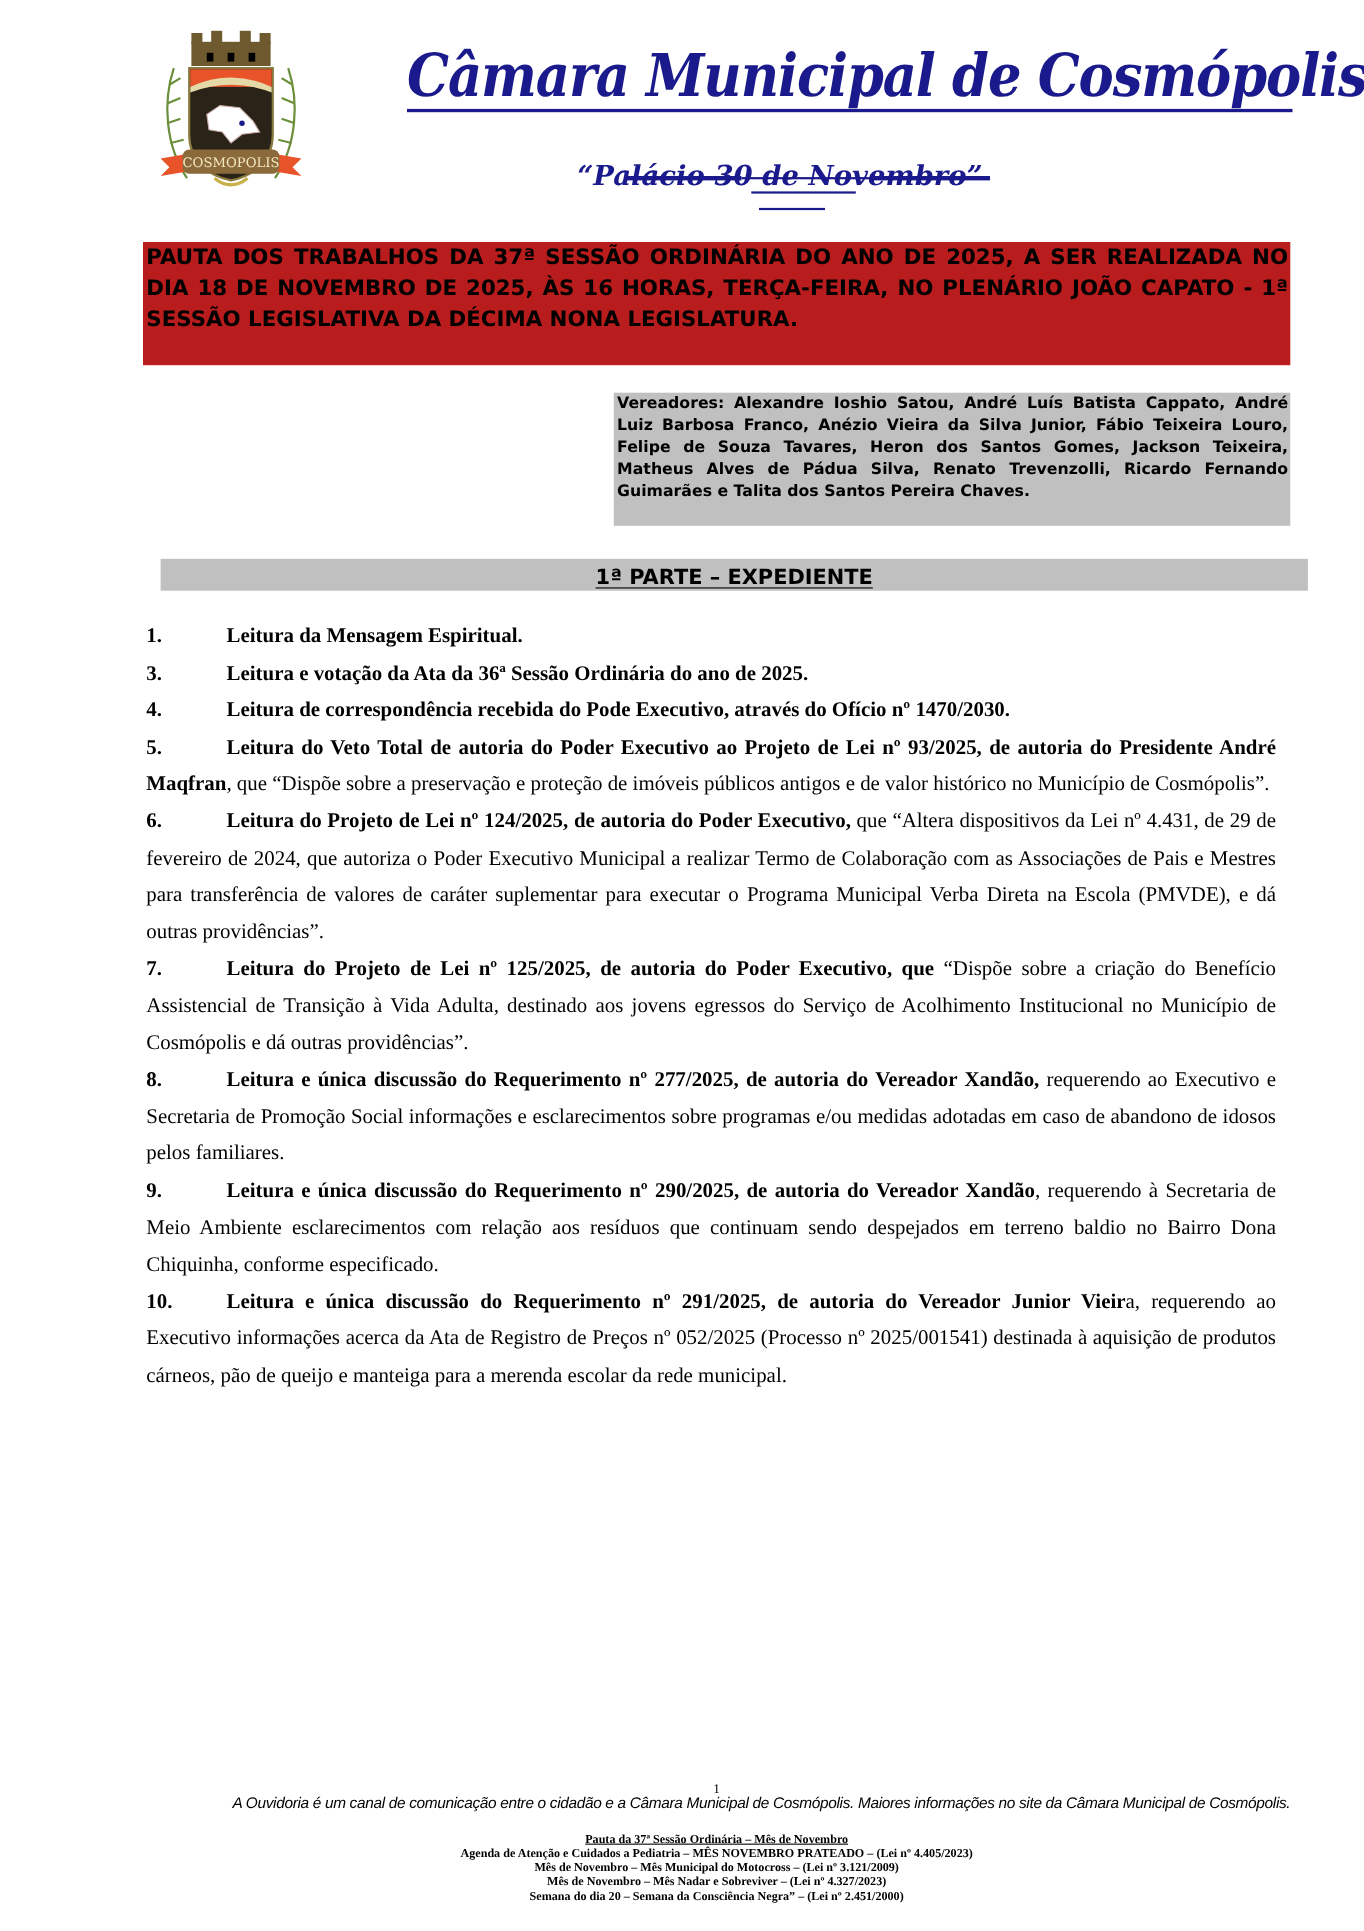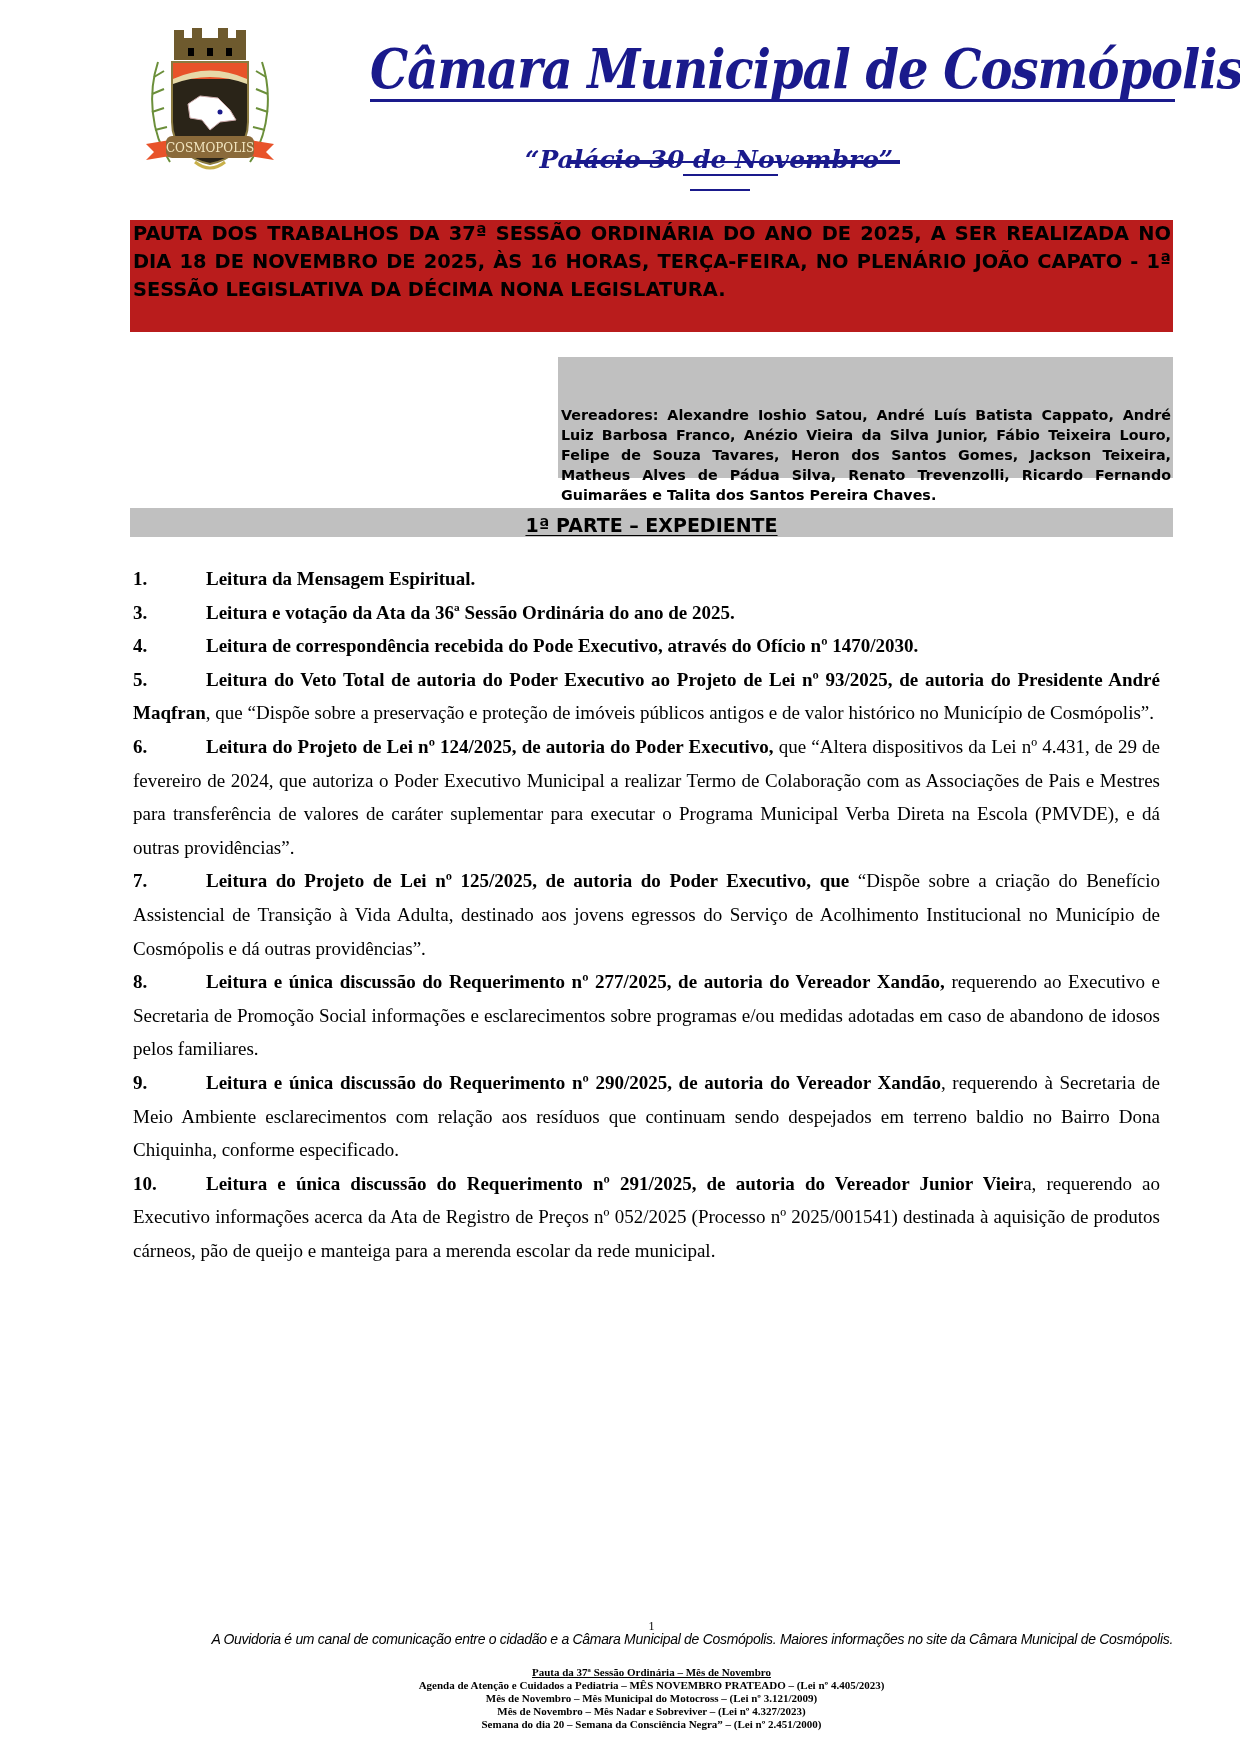--- a/index.html
+++ b/index.html
@@ -29,24 +29,24 @@
   }
   .heading-text {
     font-family:"DejaVu Sans", sans-serif; font-weight:bold; font-size:19.4px;
     line-height:27.8px; text-align:justify; text-align-last:left; padding:0 2px 0 3px;
   }
   .councillors-box {
     position:absolute; left:558px; top:357px; width:615px; height:121px; background:#c0c0c0;
   }
   .councillors-text {
     font-family:"DejaVu Sans", sans-serif; font-weight:bold; font-size:14.3px;
-    line-height:20.1px; text-align:justify; text-align-last:left; padding:0 2px 0 3px;margin-top:48px;
+    line-height:20.1px; text-align:justify; text-align-last:left; padding:0 2px 0 3px;
   }
   .section-bar {
-    position:absolute; left:130px; top:508px; width:1043px; height:29px; background:#c0c0c0;
+    position:absolute; left:146px; top:508px; width:1043px; height:29px; background:#c0c0c0;
     text-align:center;
   }
   .section-title {
     font-family:"DejaVu Sans", sans-serif; font-weight:bold; font-size:19px; line-height:34px;
     text-decoration:underline; text-underline-offset:3px;
   }
 
   
   .agenda {
     position:absolute; left:133px; top:562px; width:1027px;

